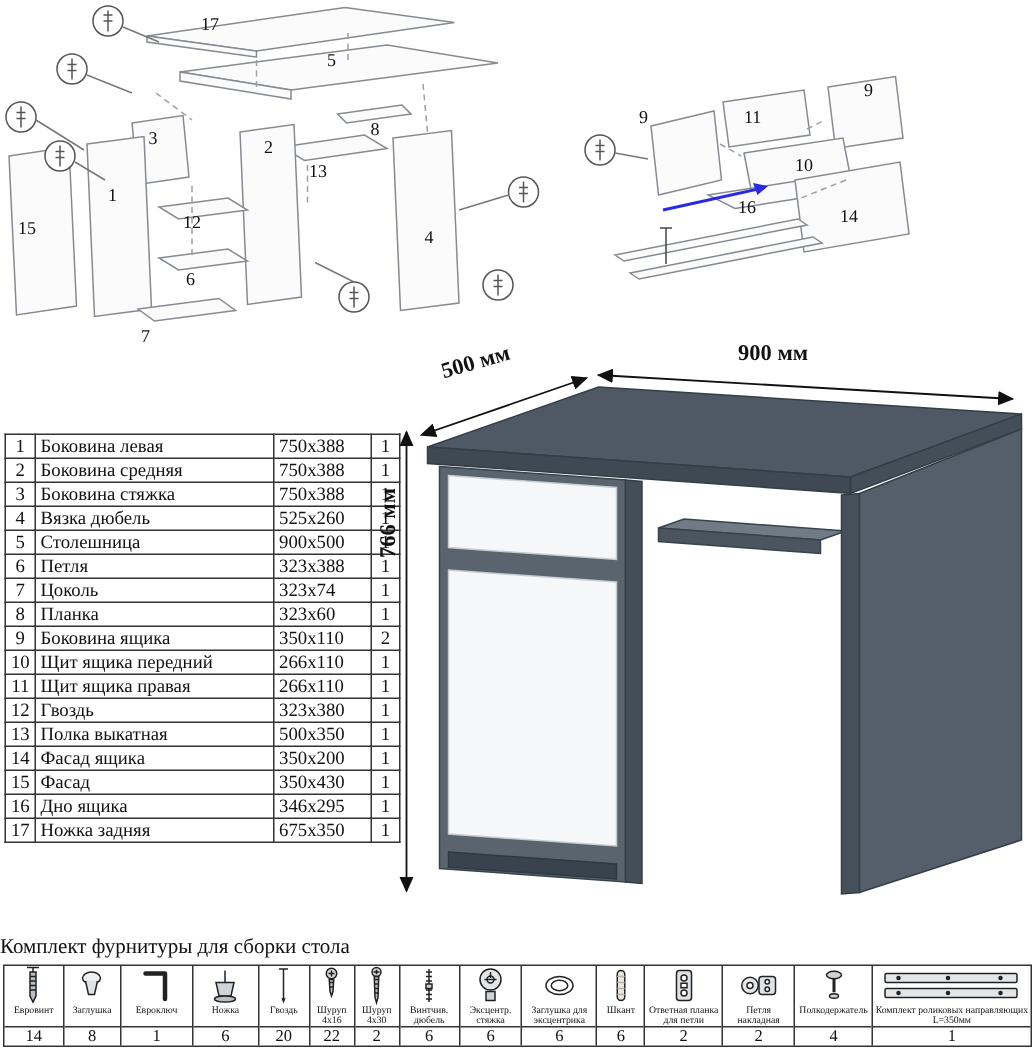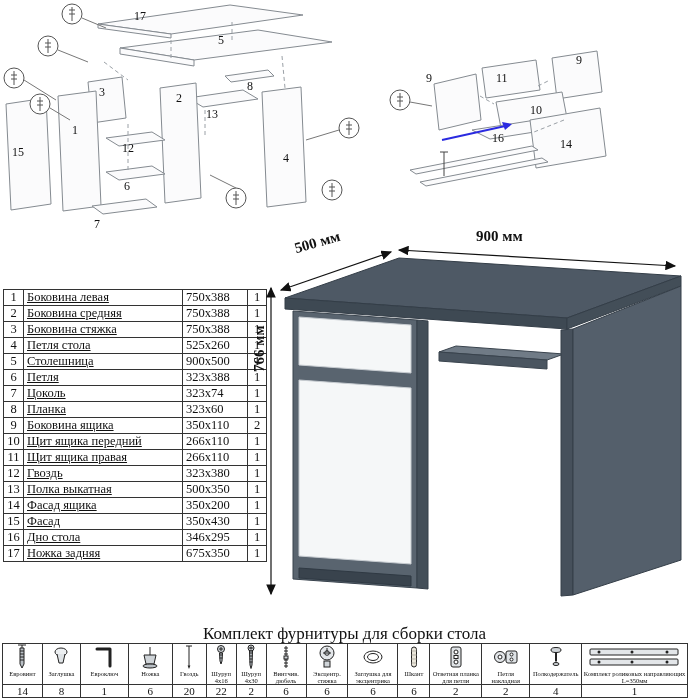--- a/index.html
+++ b/index.html
@@ -9,31 +9,31 @@
   }
   svg{display:block;}
   
   #diag-left{position:absolute;left:0;top:0;width:382px;height:260px;}
   #diag-right{position:absolute;left:384px;top:40px;width:302px;height:188px;}
   .co{position:absolute;font-size:12px;line-height:12px;color:#111;}
   
   .parts-table{position:absolute;left:3px;top:289px;border-collapse:collapse;font-size:12.5px;}
   .parts-table td{border:1px solid #333;padding:0 3px;height:15px;line-height:15px;white-space:nowrap;}
   .c-num{width:13px;text-align:center;padding:0 1px;}
-  .c-name{width:152px;text-decoration:underline;}
+  .c-name{width:152px;}
   .c-size{width:58px;}
   .c-qty{width:12px;text-align:center;padding:0 1px;}
   
   #desk{position:absolute;left:249px;top:222px;width:440px;height:392px;}
   .dim{position:absolute;font-size:15px;font-weight:bold;white-space:nowrap;}
-  #dim-width{left:476px;top:228px;text-align:center;}
+  #dim-width{left:492px;top:228px;text-align:center;}
   #dim-depth{left:294px;top:234px;transform:rotate(-16deg);}
   #dim-height{left:251px;top:372px;transform:rotate(-90deg);transform-origin:0 0;}
   
-  #hw-title{position:absolute;left:0;top:624px;width:689px;text-align:center;font-size:17px;}
+  #hw-title{position:absolute;left:0;top:624px;width:689px;text-align:left;font-size:14px;}
   #hw-strip{position:absolute;left:2px;top:643px;width:686px;height:55px;display:flex;
             border:1px solid #333;box-sizing:border-box;background:#fff;}
   .hw-cell{border-right:1px solid #333;box-sizing:border-box;display:flex;flex-direction:column;min-width:0;}
   .hw-cell:last-child{border-right:none;}
   .hw-icon{height:26px;display:flex;align-items:center;justify-content:center;overflow:hidden;}
   .hw-label{flex:1;font-size:6.5px;line-height:7px;text-align:center;padding:0 1px;overflow:hidden;}
   .hw-qty{border-top:1px solid #333;font-size:11px;line-height:12px;height:12px;text-align:center;}
 </style>
 </head>
 <body>
@@ -172,21 +172,21 @@
       <td class="c-qty">1</td>
     </tr>
       <tr>
       <td class="c-num">3</td>
       <td class="c-name">Боковина стяжка</td>
       <td class="c-size">750x388</td>
       <td class="c-qty">1</td>
     </tr>
       <tr>
       <td class="c-num">4</td>
-      <td class="c-name">Петля стола</td>
+      <td class="c-name">Вязка дюбель</td>
       <td class="c-size">525x260</td>
       <td class="c-qty">1</td>
     </tr>
       <tr>
       <td class="c-num">5</td>
       <td class="c-name">Столешница</td>
       <td class="c-size">900x500</td>
       <td class="c-qty">1</td>
     </tr>
       <tr>
@@ -244,21 +244,21 @@
       <td class="c-qty">1</td>
     </tr>
       <tr>
       <td class="c-num">15</td>
       <td class="c-name">Фасад</td>
       <td class="c-size">350x430</td>
       <td class="c-qty">1</td>
     </tr>
       <tr>
       <td class="c-num">16</td>
-      <td class="c-name">Дно стола</td>
+      <td class="c-name">Дно ящика</td>
       <td class="c-size">346x295</td>
       <td class="c-qty">1</td>
     </tr>
       <tr>
       <td class="c-num">17</td>
       <td class="c-name">Ножка задняя</td>
       <td class="c-size">675x350</td>
       <td class="c-qty">1</td>
     </tr>
     </tbody>

